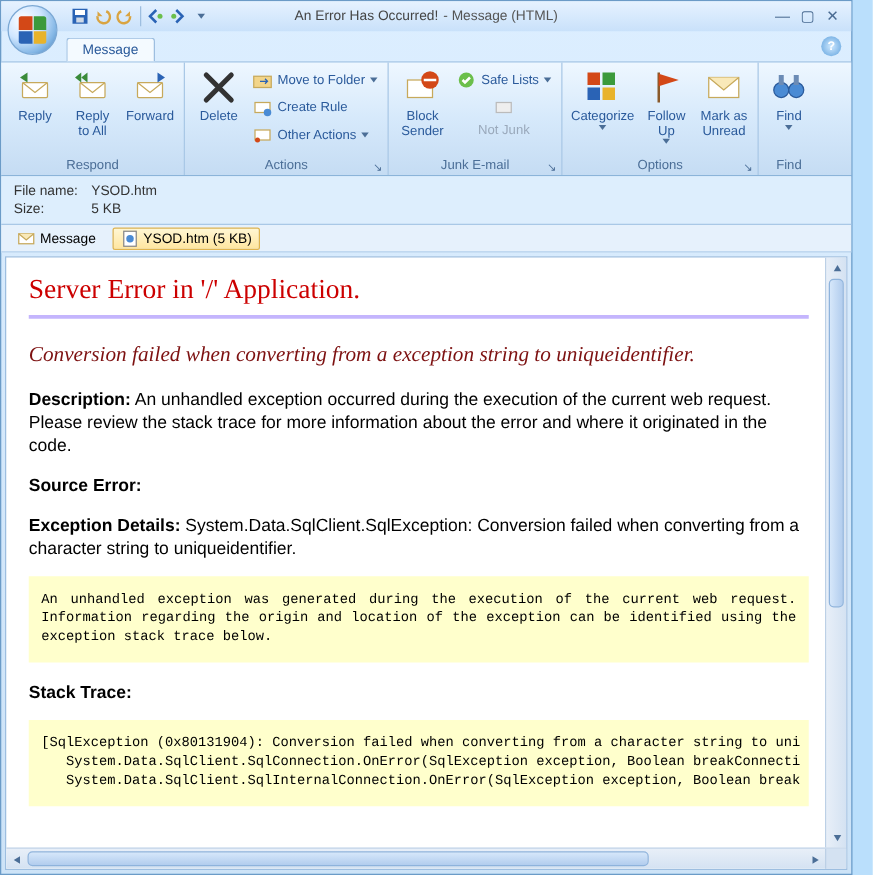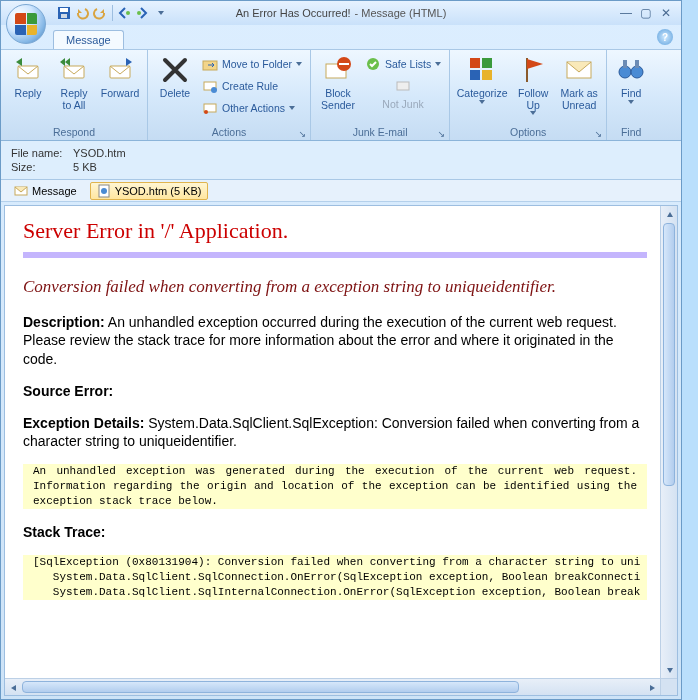--- a/index.html
+++ b/index.html
@@ -42,25 +42,25 @@
   .attitem { display: flex; align-items: center; gap: 4px; padding: 1px 6px; border: 1px solid transparent; border-radius: 2px; }
   .attitem.sel { background: linear-gradient(#fff6d3,#ffe6a0); border-color: #e0b44e; }
   .content-wrap { flex:1; margin:3px; border:1px solid #9dbee0; background:#fff; display:flex; flex-direction:column; overflow:hidden; position:relative; }
   .content { flex:1; overflow:auto; padding: 12px 18px 18px; font-family: Verdana, Arial, sans-serif; position:relative; }
   .scrollbar-v { position:absolute; top:0; right:0; bottom:17px; width:17px; background:linear-gradient(to right,#e8eff8,#d4e2f2); border-left:1px solid #bcd0e6; display:flex; flex-direction:column; }
   .scrollbar-h { position:absolute; left:0; right:0; bottom:0; height:17px; background:linear-gradient(#e8eff8,#d4e2f2); border-top:1px solid #bcd0e6; display:flex; }
   .sb-btn { width:17px; height:17px; display:flex; align-items:center; justify-content:center; }
   .sb-track { flex:1; position:relative; }
   .sb-thumb-v { position:absolute; left:2px; right:2px; top:0; height:60%; background:linear-gradient(to right,#d6e7fa,#b2cdee); border:1px solid #8eb3dc; border-radius:4px; }
   .sb-thumb-h { position:absolute; top:2px; bottom:2px; left:0; width:80%; background:linear-gradient(#d6e7fa,#b2cdee); border:1px solid #8eb3dc; border-radius:4px; }
-  h1.ysod { font-family: Verdana; font-size: 22px; font-weight: normal; color: #cc0000; padding-bottom: 8px; border-bottom: 6px solid #c4b5fd; margin-bottom: 18px; }
+  h1.ysod { font-family: Verdana; font-size: 22px; font-weight: normal; color: #cc0000; padding-bottom: 8px; border-bottom: 3px solid #c4b5fd; margin-bottom: 18px; }
   h2.ysod { font-family: Verdana; font-size: 17px; font-style: italic; font-weight: normal; color: #7d1111; margin-bottom: 16px; line-height:1.25; }
   .ysod p { font-size: 14px; color: #000; margin-bottom: 14px; line-height: 1.3; }
   .ysod p b { font-weight: bold; }
-  .codebox { font-family: Consolas, "Courier New", monospace; font-size: 11px; background: #ffffcc; padding: 0 10px; color: #000; margin-bottom: 14px; white-space: pre-wrap; line-height:1.35; }
+  .codebox { font-family: Consolas, "Courier New", monospace; font-size: 11px; background: #ffffcc; padding: 12px 10px; color: #000; margin-bottom: 14px; white-space: pre-wrap; line-height:1.35; }
   .codebox.st { white-space: pre; overflow:hidden; }
   svg { display:block; }
 </style>
 </head>
 <body>
 
 <div class="window">
 
   <div class="titlebar">
     <div class="qat">

